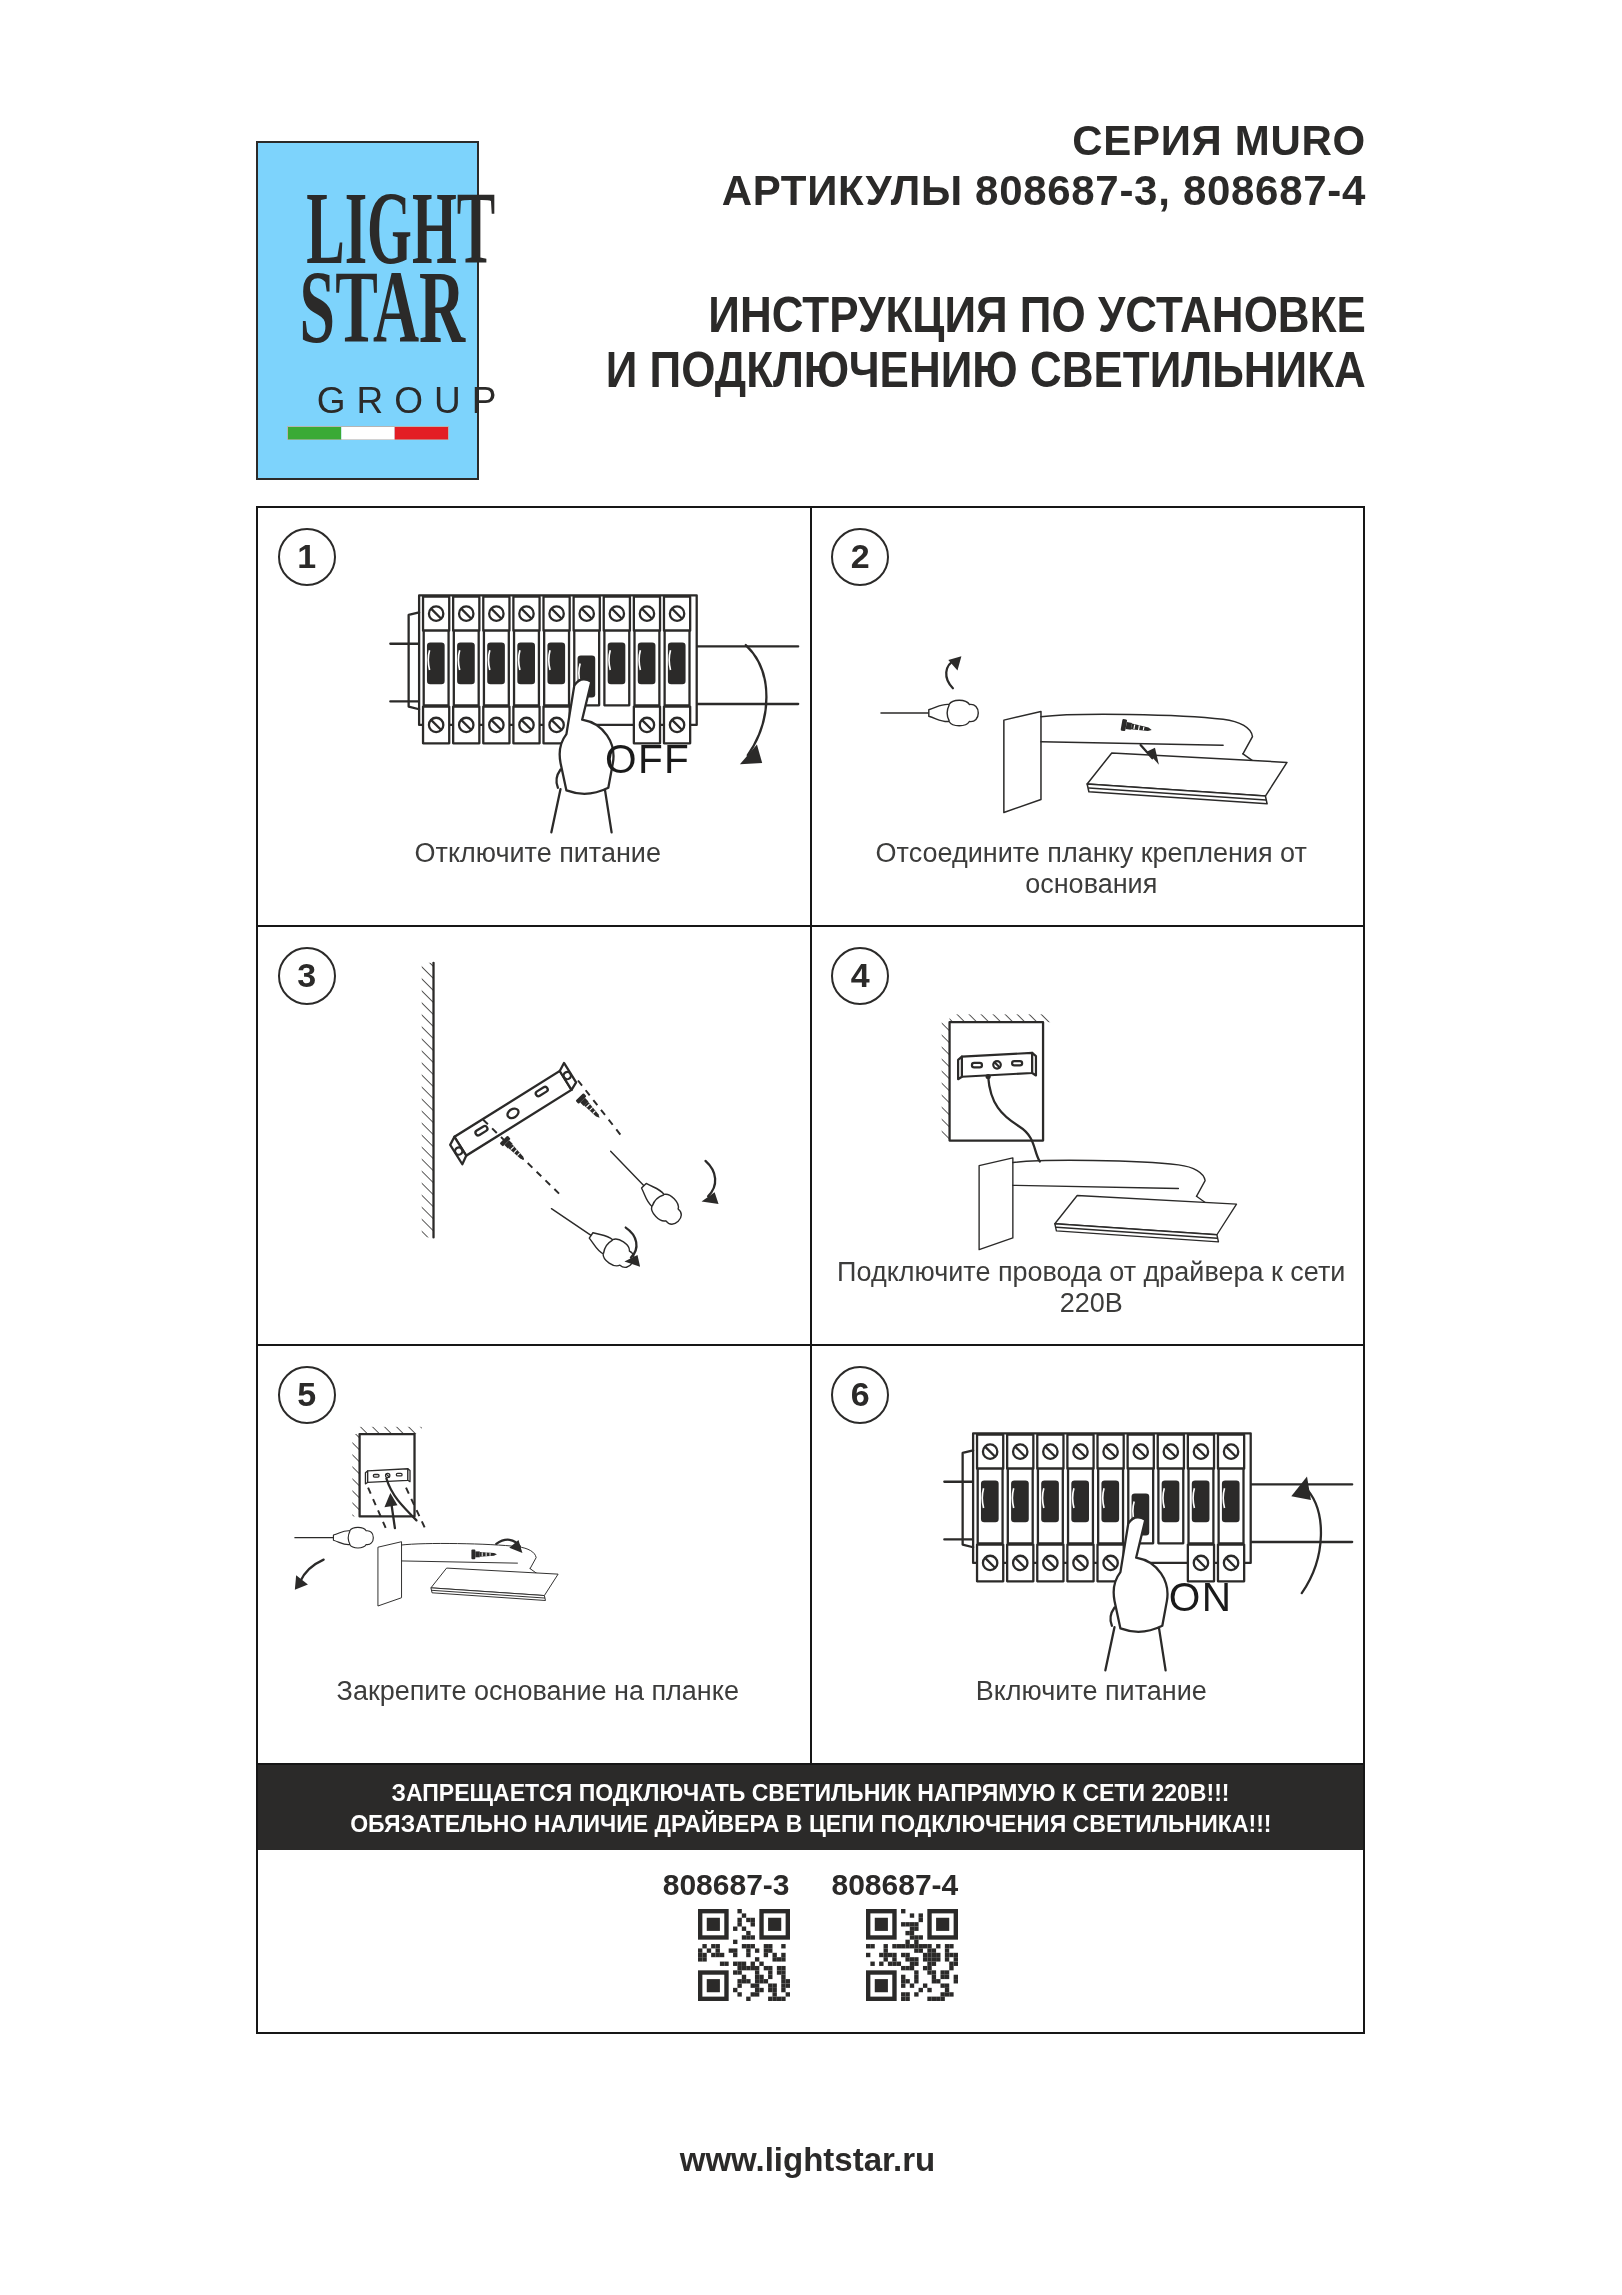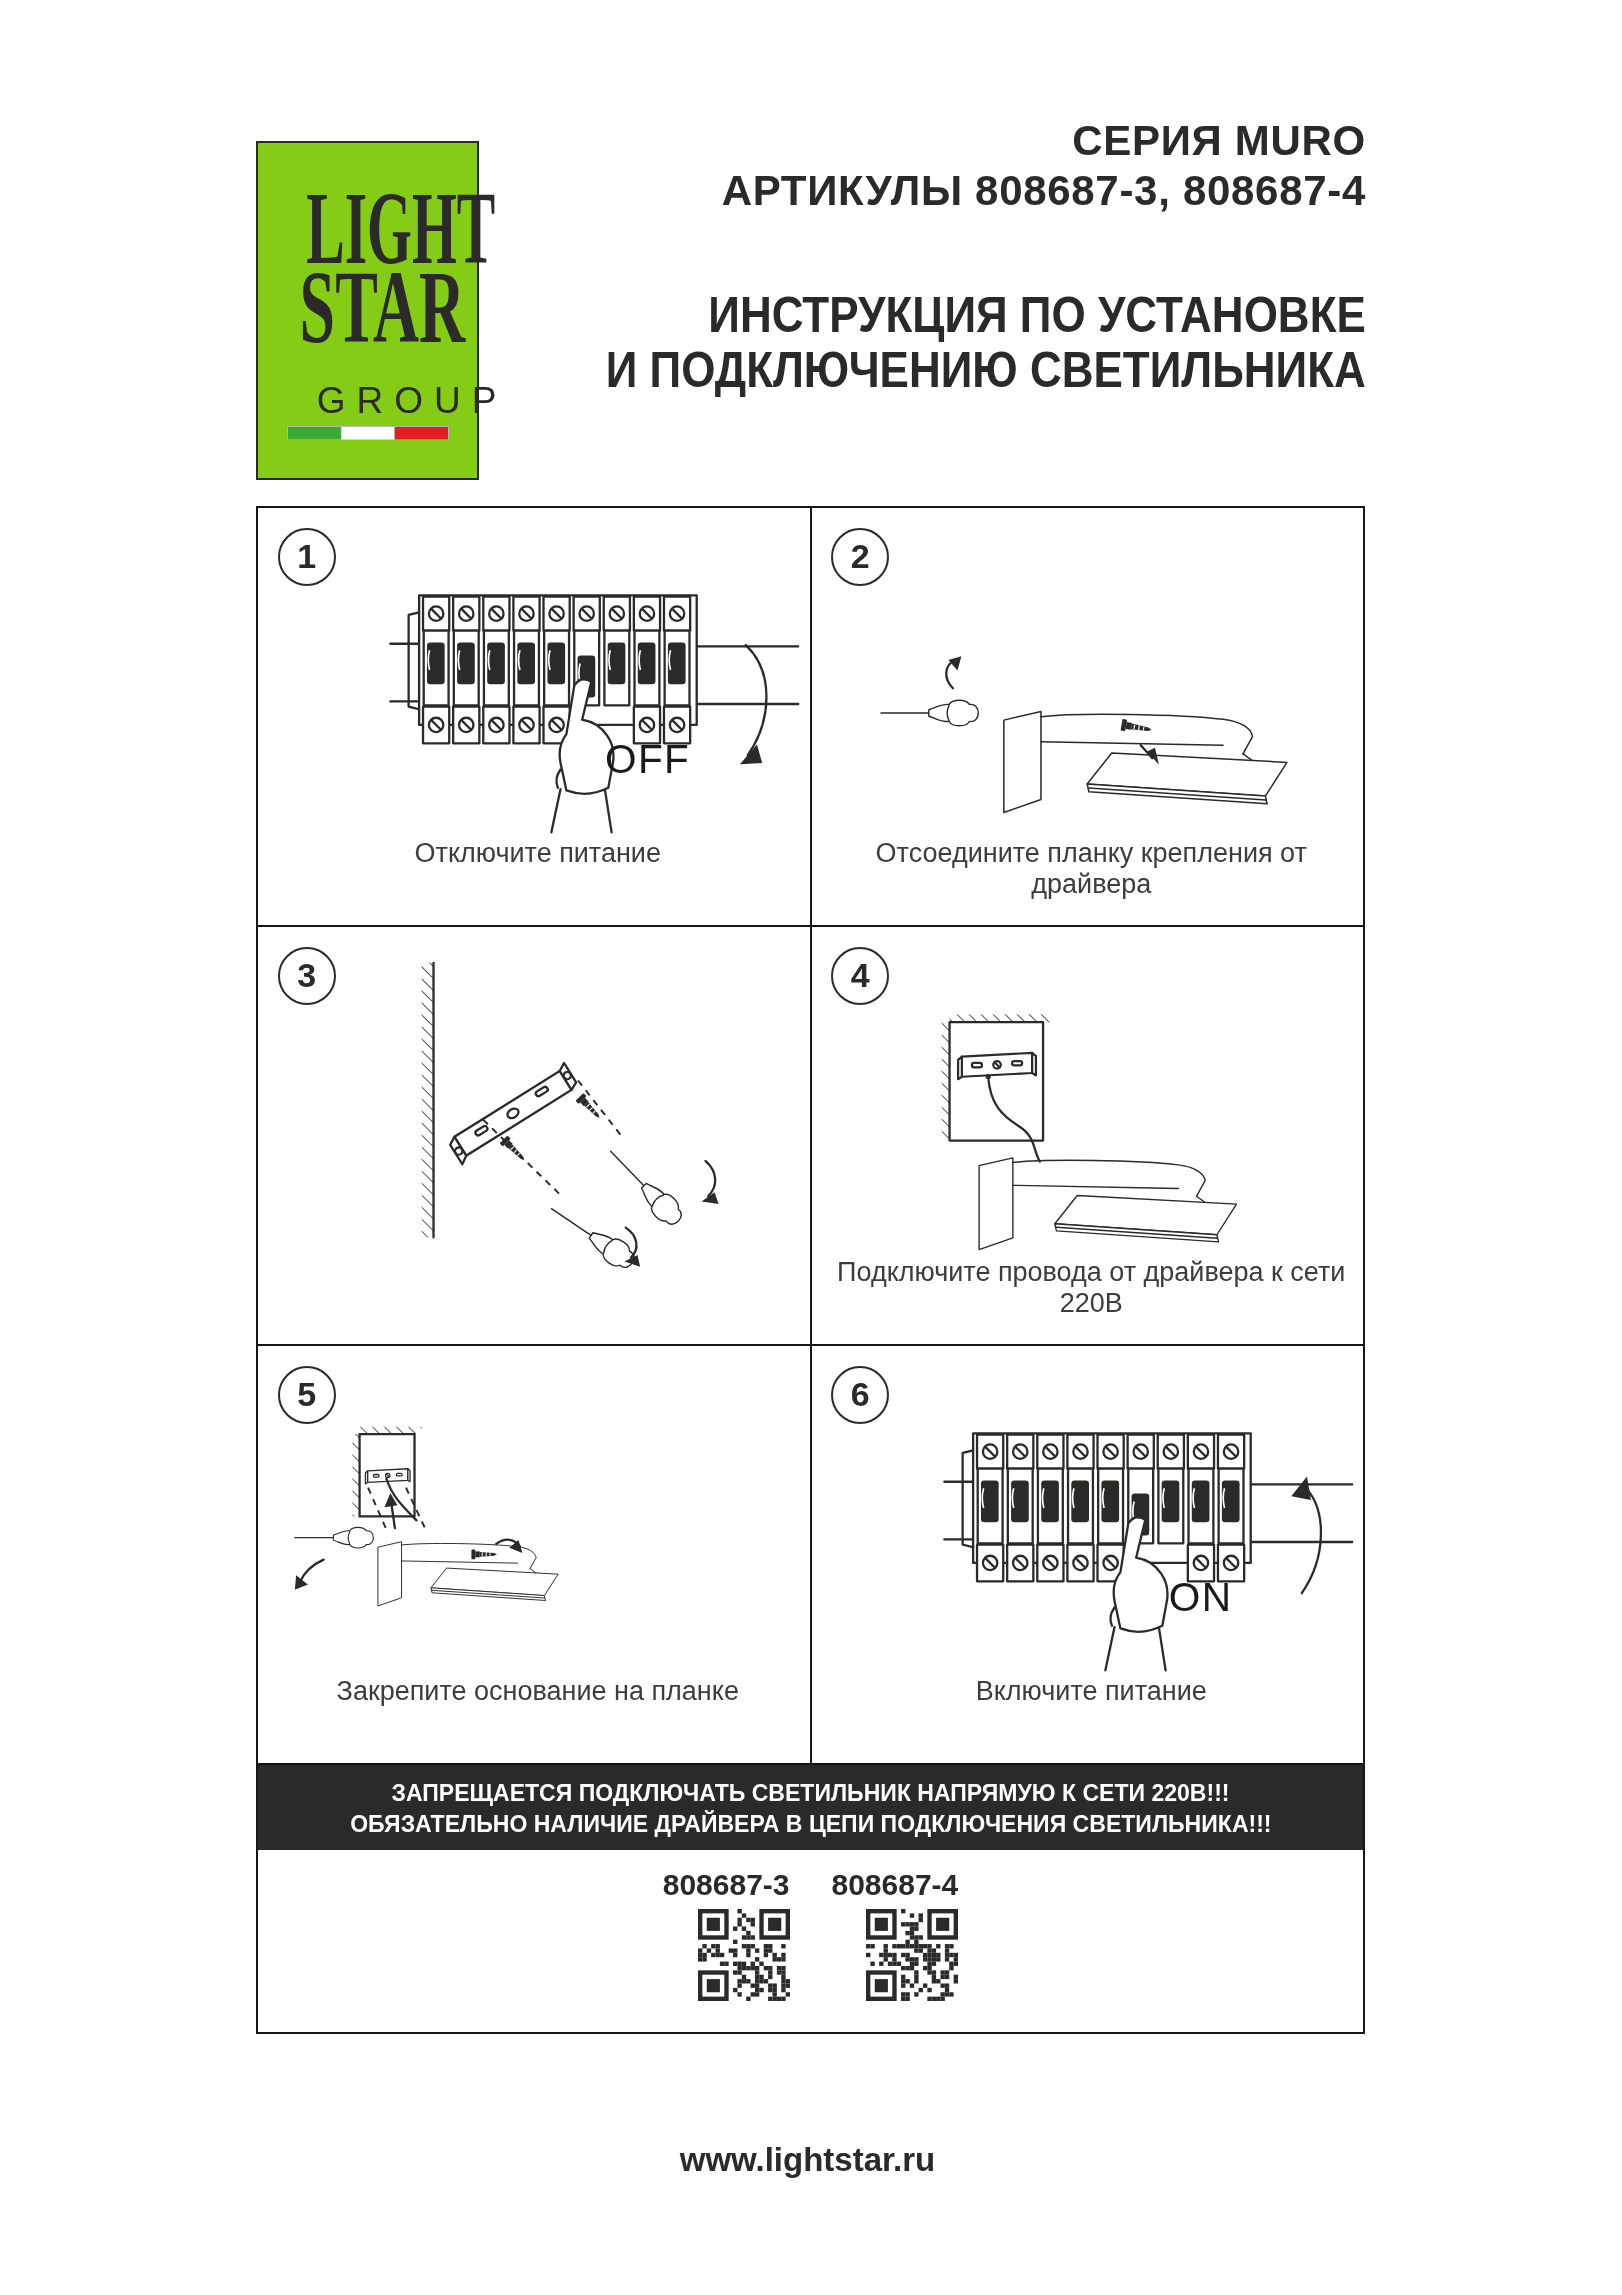--- a/index.html
+++ b/index.html
@@ -1,21 +1,21 @@
 <!DOCTYPE html>
 <html style="font-size:10.5px"><head>
 <meta charset="utf-8">
 <style>
   html,body{margin:0;padding:0;background:#e8e8e8;}
   .page{position:relative;width:1623px;height:2295px;background:#ffffff;
         font-family:"Liberation Sans",sans-serif;color:#2b2a29;overflow:hidden;}
 
   
   .logo-box{position:absolute;left:256px;top:141px;width:219px;height:335px;
-            border:2.6px solid #2b2a29;background:#84cc16;}
+            border:2.6px solid #2b2a29;background:#7dd3fc;}
   .logo-word{position:absolute;left:0;width:100%;text-align:center;
              font-family:"Liberation Serif",serif;font-weight:bold;line-height:1;}
   .logo-light{top:34px;font-size:103px;transform:scaleX(.56);}
   .logo-star{top:113px;font-size:103px;transform:scaleX(.62);}
   .logo-group{position:absolute;top:237px;width:100%;text-align:center;
               font-size:37px;font-weight:400;letter-spacing:11px;text-indent:11px;color:#2b2a29;margin-left:39px;}
   .logo-flag{position:absolute;top:283px;left:50%;transform:translateX(-50%);
              width:160px;height:12.4px;border:1.3px solid #b5b5b5;}
   .hdr-top{position:absolute;right:257px;top:116px;text-align:right;
            font-weight:bold;font-size:42px;line-height:50px;letter-spacing:0.7px;}
@@ -244,21 +244,21 @@
             <use href="#lamp"></use>
           </g>
           <g transform="translate(430,262) rotate(10) scale(0.9)">
             <use href="#screw"></use>
           </g>
           <g>
             <path class="ln" d="M452,292 L470,312"></path>
             <polygon class="blk" points="480,322 462,302 474,296"></polygon>
           </g>
         </svg>
-        <div class="caption">Отсоедините планку крепления от драйвера</div>
+        <div class="caption">Отсоедините планку крепления от основания</div>
       </div>
     </div>
 
     <div class="row">
 
       <div class="cell first">
         <div class="badge">3</div>
         <svg class="illus" style="left:29px;top:26px" width="497" height="304" viewBox="0 0 760 465">
           <rect x="206" y="15" width="18" height="420" fill="url(#hatch)"></rect>
           <line class="ln" x1="224" y1="15" x2="224" y2="435" stroke-width="4"></line>

